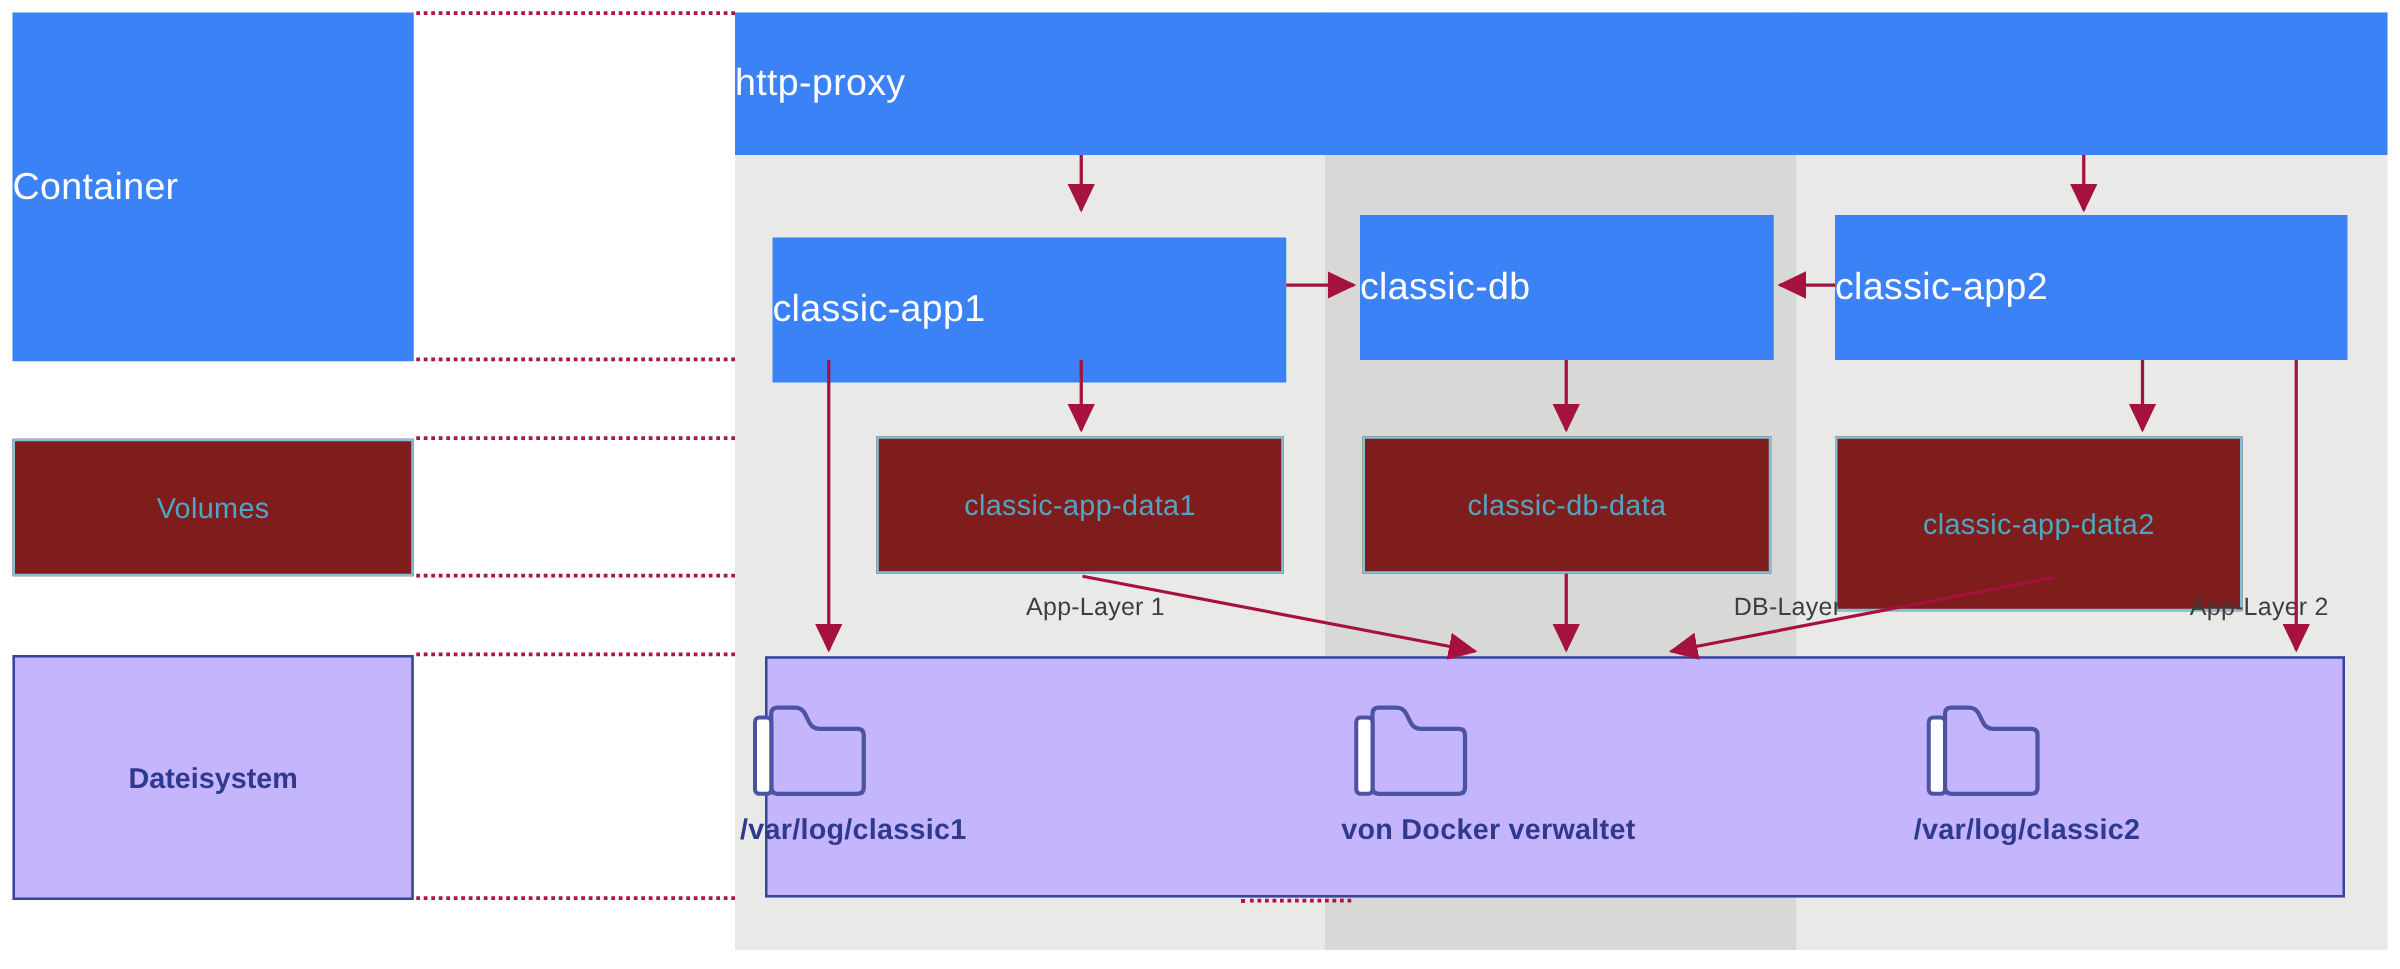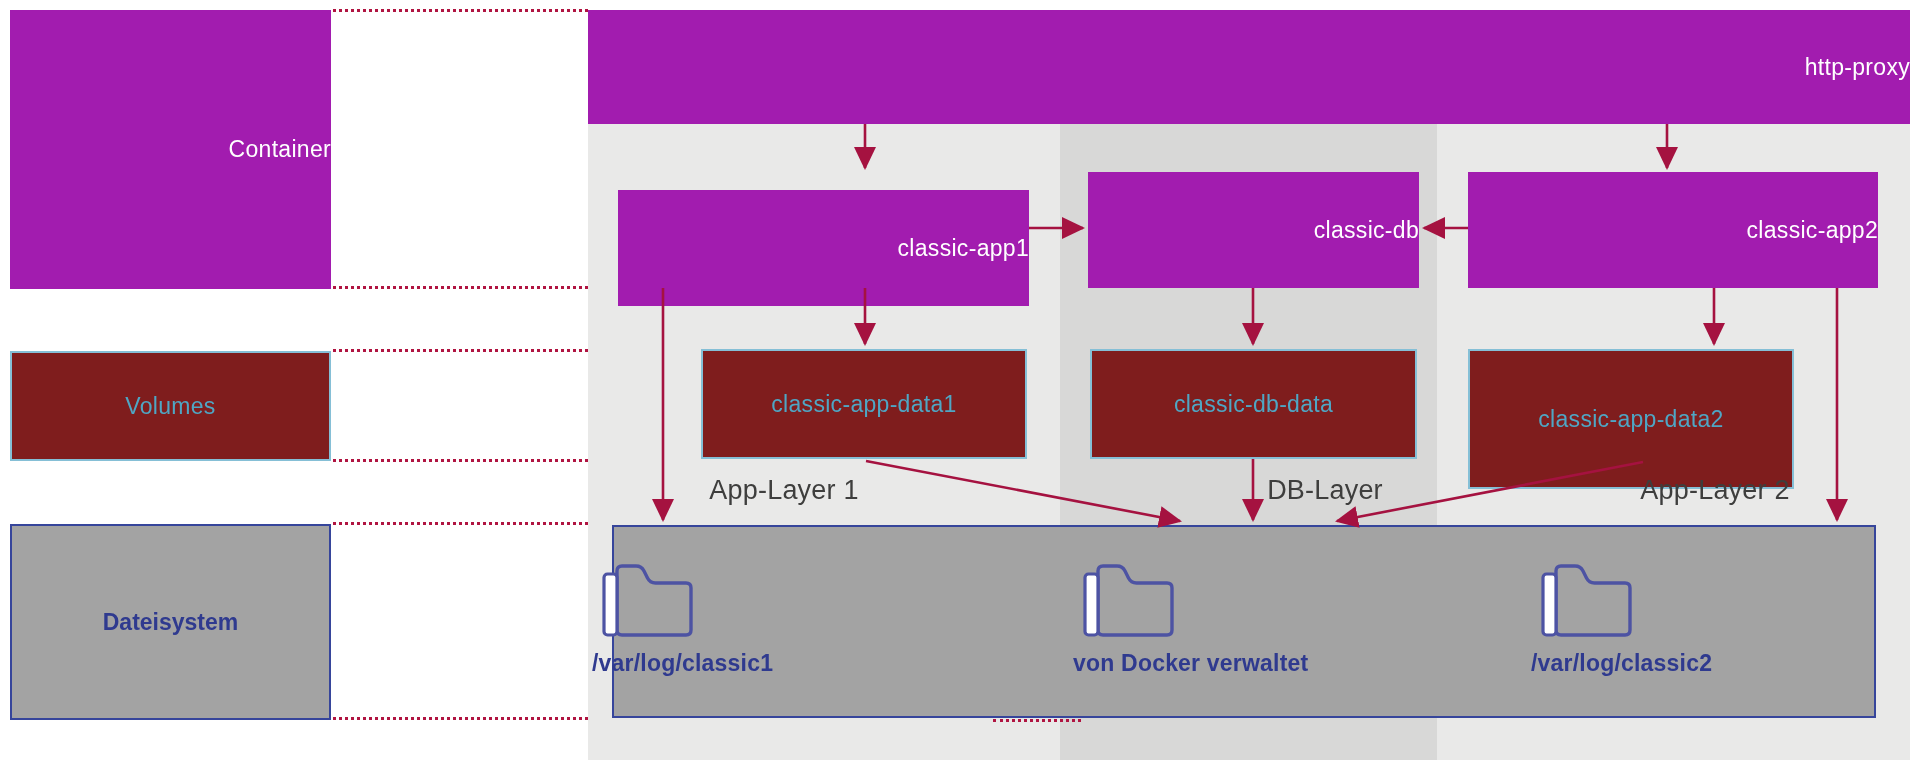--- a/index.html
+++ b/index.html
@@ -6,45 +6,45 @@
   #page{
     position:relative;width:1920px;height:775px;overflow:hidden;
     font-family:"Liberation Sans",sans-serif;background:#ffffff;
   }
   
   .panel{position:absolute;top:10px;height:750px;}
   #panel-main{left:588px;width:1322px;background:#E9E9E8;}
   #panel-db{left:1060px;width:377px;background:#D8D8D7;}
   
   .box-crimson{
-    position:absolute;background:#a21caf;color:#ffffff;
-    display:flex;align-items:center;justify-content:flex-end;
-    font-size:23px;letter-spacing:0.3px;
+    position:absolute;background:#3b82f6;color:#ffffff;
+    display:flex;align-items:center;justify-content:flex-start;
+    font-size:30px;letter-spacing:0.3px;
   }
   
   .box-teal{
     position:absolute;background:#7f1d1d;border:2px solid #85BFD6;
     color:#4FA6C4;display:flex;align-items:center;justify-content:center;
     font-size:23px;letter-spacing:0.3px;box-sizing:border-box;
   }
   
   .box-blue{
-    position:absolute;background:#a3a3a3;border:2px solid #36459B;
+    position:absolute;background:#c4b5fd;border:2px solid #36459B;
     color:#2F3A8F;display:flex;align-items:center;justify-content:center;
     font-size:23px;font-weight:700;box-sizing:border-box;
   }
   
   .dotted{
     position:absolute;left:333px;width:255px;height:0;
     border-top:3px dotted #B01441;
   }
   
   .layer-label{
-    position:absolute;width:240px;top:475px;text-align:center;
-    color:#3E3E3D;font-size:27px;letter-spacing:0.2px;
+    position:absolute;width:240px;top:475px;text-align:right;
+    color:#3E3E3D;font-size:20px;letter-spacing:0.2px;padding-left:28px;
   }
   
   .folder-item{
     position:absolute;top:552px;width:360px;
     display:flex;flex-direction:column;align-items:flex-start;
   }
   .folder-item .flabel{
     margin-top:12px;color:#2F3A8F;font-size:23px;font-weight:700;
     letter-spacing:0.2px;white-space:nowrap;
   }

